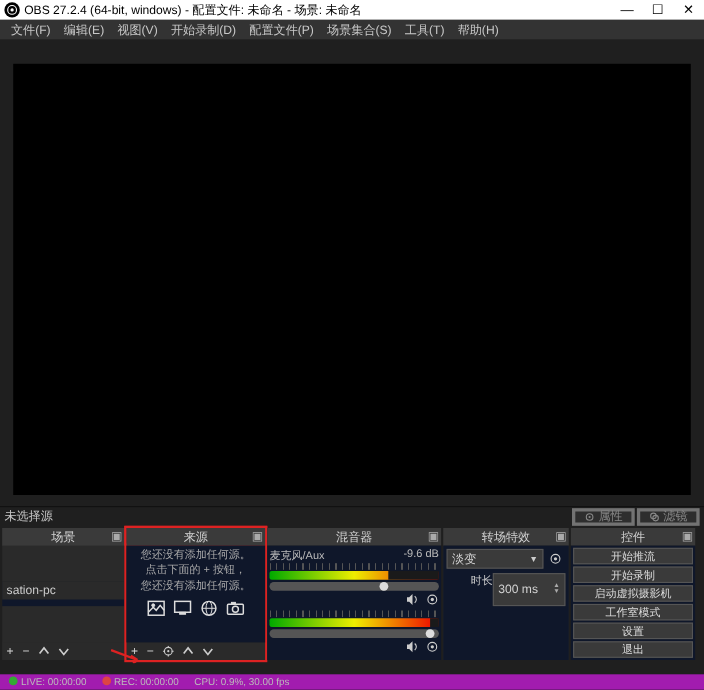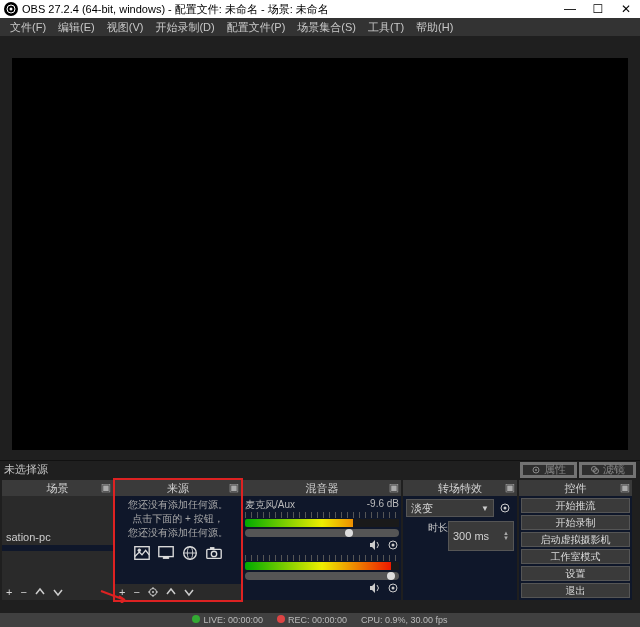--- a/index.html
+++ b/index.html
@@ -214,24 +214,24 @@
   display: flex; align-items: center; justify-content: center;
   color: #ddd;
   font-size: 10px;
   cursor: pointer;
 }
 
 .statusbar {
   position: absolute;
   bottom: 0; left: 0; right: 0;
   height: 14px;
-  background: #404040;
-  display: flex;
-  align-items: center;
-  justify-content: center;
+  background: #a21caf;
+  display: flex;
+  align-items: center;
+  justify-content: flex-start;
   gap: 14px;
   padding: 0 8px;
   color: #bbb;
   font-size: 9px;
 }
 .statusbar .dot { width: 8px; height: 8px; border-radius: 50%; display: inline-block; margin-right: 3px; }
 .statusbar .dot.live { background: #3a3; }
 .statusbar .dot.rec { background: #d44; }
 .red-arrow {
   position: absolute;

